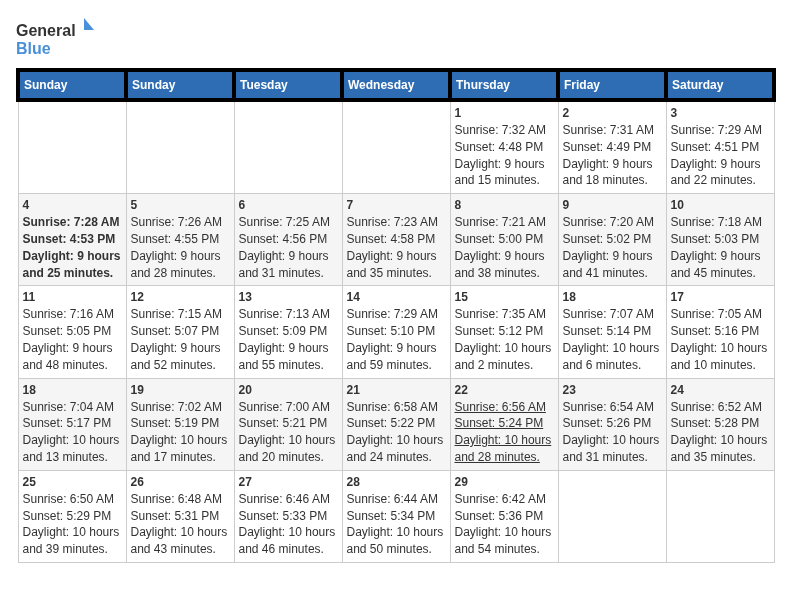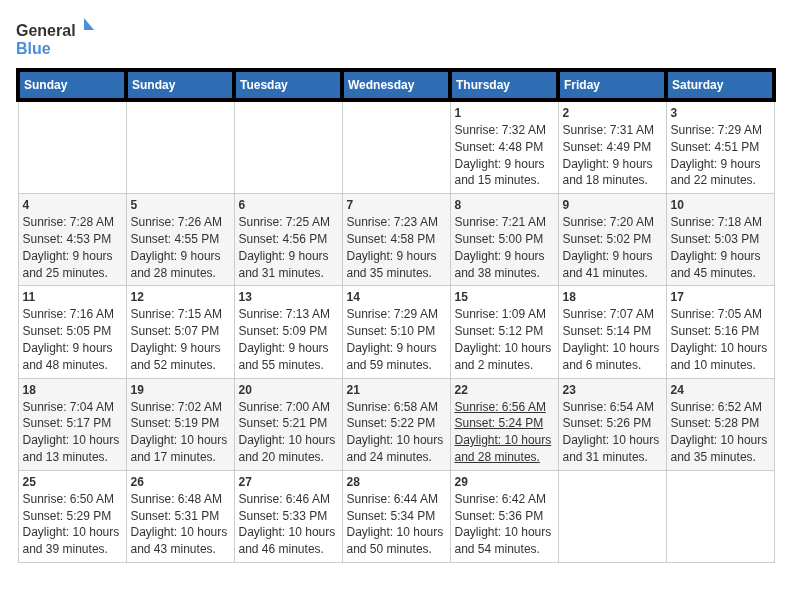--- a/index.html
+++ b/index.html
@@ -126,21 +126,21 @@
           <div class="day-num">3</div>
           <div class="day-info" style="white-space: pre-line;">Sunrise: 7:29 AM
 Sunset: 4:51 PM
 Daylight: 9 hours
 and 22 minutes.</div>
         </td>
       </tr>
       <tr>
         <td>
           <div class="day-num">4</div>
-          <div class="day-info" style="white-space: pre-line;">Sunrise: 7:28 AM
+          <div class="day-info" style="white-space: pre-line; font-weight: bold;">Sunrise: 7:28 AM
 Sunset: 4:53 PM
 Daylight: 9 hours
 and 25 minutes.</div>
         </td>
         <td>
           <div class="day-num">5</div>
           <div class="day-info" style="white-space: pre-line;">Sunrise: 7:26 AM
 Sunset: 4:55 PM
 Daylight: 9 hours
 and 28 minutes.</div>
@@ -205,21 +205,21 @@
         </td>
         <td>
           <div class="day-num">14</div>
           <div class="day-info" style="white-space: pre-line;">Sunrise: 7:29 AM
 Sunset: 5:10 PM
 Daylight: 9 hours
 and 59 minutes.</div>
         </td>
         <td>
           <div class="day-num">15</div>
-          <div class="day-info" style="white-space: pre-line;">Sunrise: 1:09 AM
+          <div class="day-info" style="white-space: pre-line;">Sunrise: 7:35 AM
 Sunset: 5:12 PM
 Daylight: 10 hours
 and 2 minutes.</div>
         </td>
         <td>
           <div class="day-num">18</div>
           <div class="day-info" style="white-space: pre-line;">Sunrise: 7:07 AM
 Sunset: 5:14 PM
 Daylight: 10 hours
 and 6 minutes.</div>

